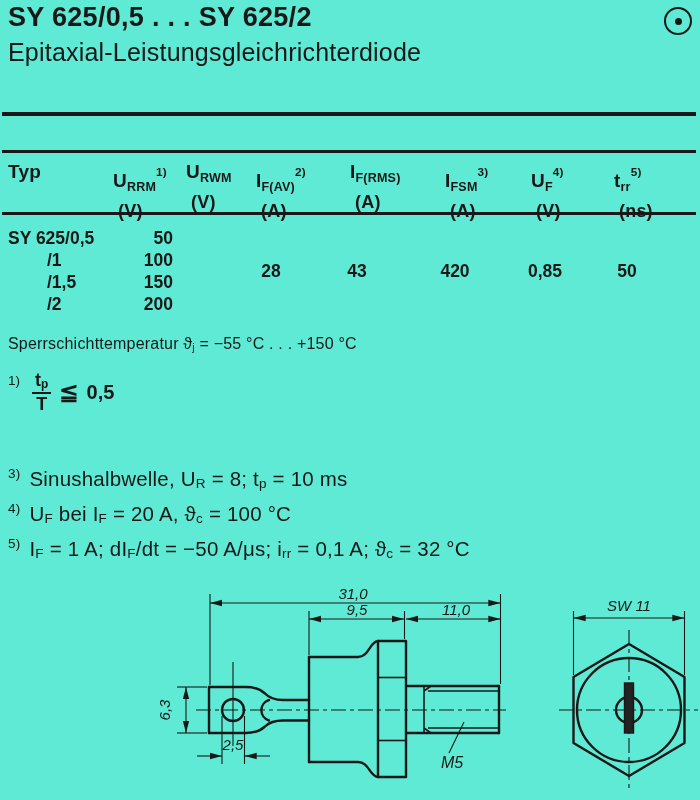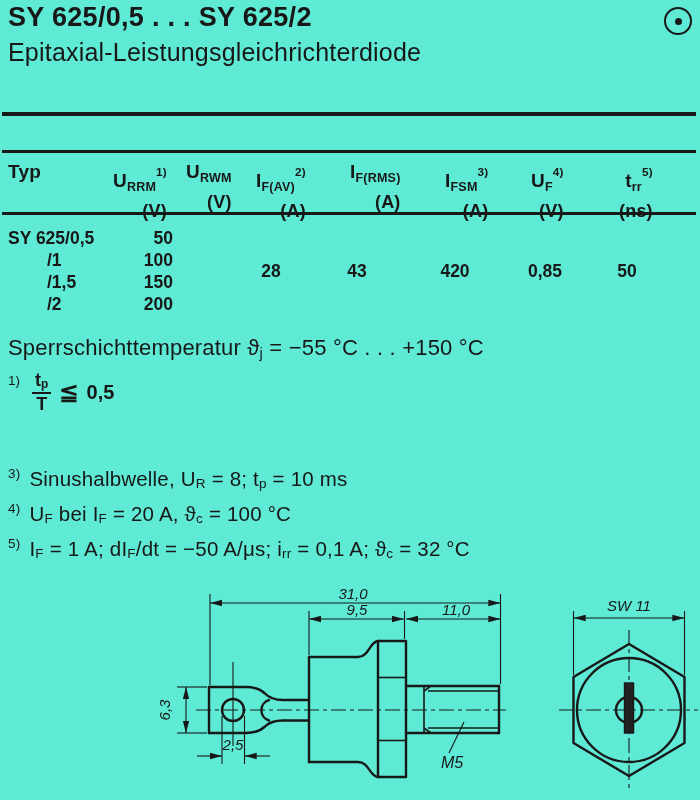--- a/index.html
+++ b/index.html
@@ -7,30 +7,30 @@
         font-family:"Liberation Sans",sans-serif;color:#181818;overflow:hidden;}
   .title{position:absolute;left:8px;top:2px;margin:0;font-size:27px;font-weight:700;letter-spacing:.3px;}
   .subtitle{position:absolute;left:8px;font-size:25px;font-weight:400;letter-spacing:.2px;}
   .s1{top:38px}.s2{top:71px}
   .logo{position:absolute;left:664px;top:7px;width:24px;height:24px;border:2.5px solid #181818;border-radius:50%;}
   .logo-dot{position:absolute;left:50%;top:50%;width:7px;height:7px;margin:-3.5px 0 0 -3.5px;background:#181818;border-radius:50%;}
   .rule{position:absolute;left:2px;right:4px;background:#181818;}
   .thick{top:112px;height:4px}
   .r1{top:150px;height:2.5px}
   .r2{top:212px;height:3px}
-  .th{position:absolute;top:160px;font-size:19px;font-weight:700;line-height:24px;letter-spacing:.2px;text-align:right;}
+  .th{position:absolute;top:160px;font-size:19px;font-weight:700;line-height:24px;letter-spacing:.2px;}
   .th .unit{padding-left:5px;font-size:18px;}
   .sub{font-size:66%;vertical-align:-16%;}
   .sup{font-size:62%;vertical-align:46%;}
   .trow{position:absolute;left:0;width:700px;height:22px;font-size:17.5px;font-weight:700;}
   .typ{position:absolute;left:8px;}
   .typ.ind{left:47px;}
   .vr{position:absolute;left:105px;width:68px;text-align:right;}
   .shval{position:absolute;top:261px;font-size:17.5px;font-weight:700;transform:translateX(-50%);}
-  .jline{position:absolute;left:8px;top:335px;font-size:22px;letter-spacing:.2px;}
+  .jline{position:absolute;left:8px;top:335px;font-size:16px;letter-spacing:.2px;}
   .fn1{position:absolute;left:8px;top:371px;display:flex;align-items:center;font-size:20px;}
   .fnm{font-size:13.5px;vertical-align:50%;}
   .fn1 .fnm{align-self:flex-start;margin:0 12px 0 0;padding-top:2px;}
   .frac{display:inline-flex;flex-direction:column;align-items:center;font-size:18px;font-weight:700;line-height:1.1;}
   .frac .num{border-bottom:2px solid #181818;padding:0 3px 1px;}
   .frac .den{padding-top:1px;}
   .rel{font-size:23px;font-weight:700;margin-left:8px;}
   .fval{font-size:20px;font-weight:700;margin-left:8px;text-align:right;}
   .fn{position:absolute;left:8px;font-size:20.5px;letter-spacing:.2px;}
   .fn .fnm{display:inline-block;margin-right:9px;}

